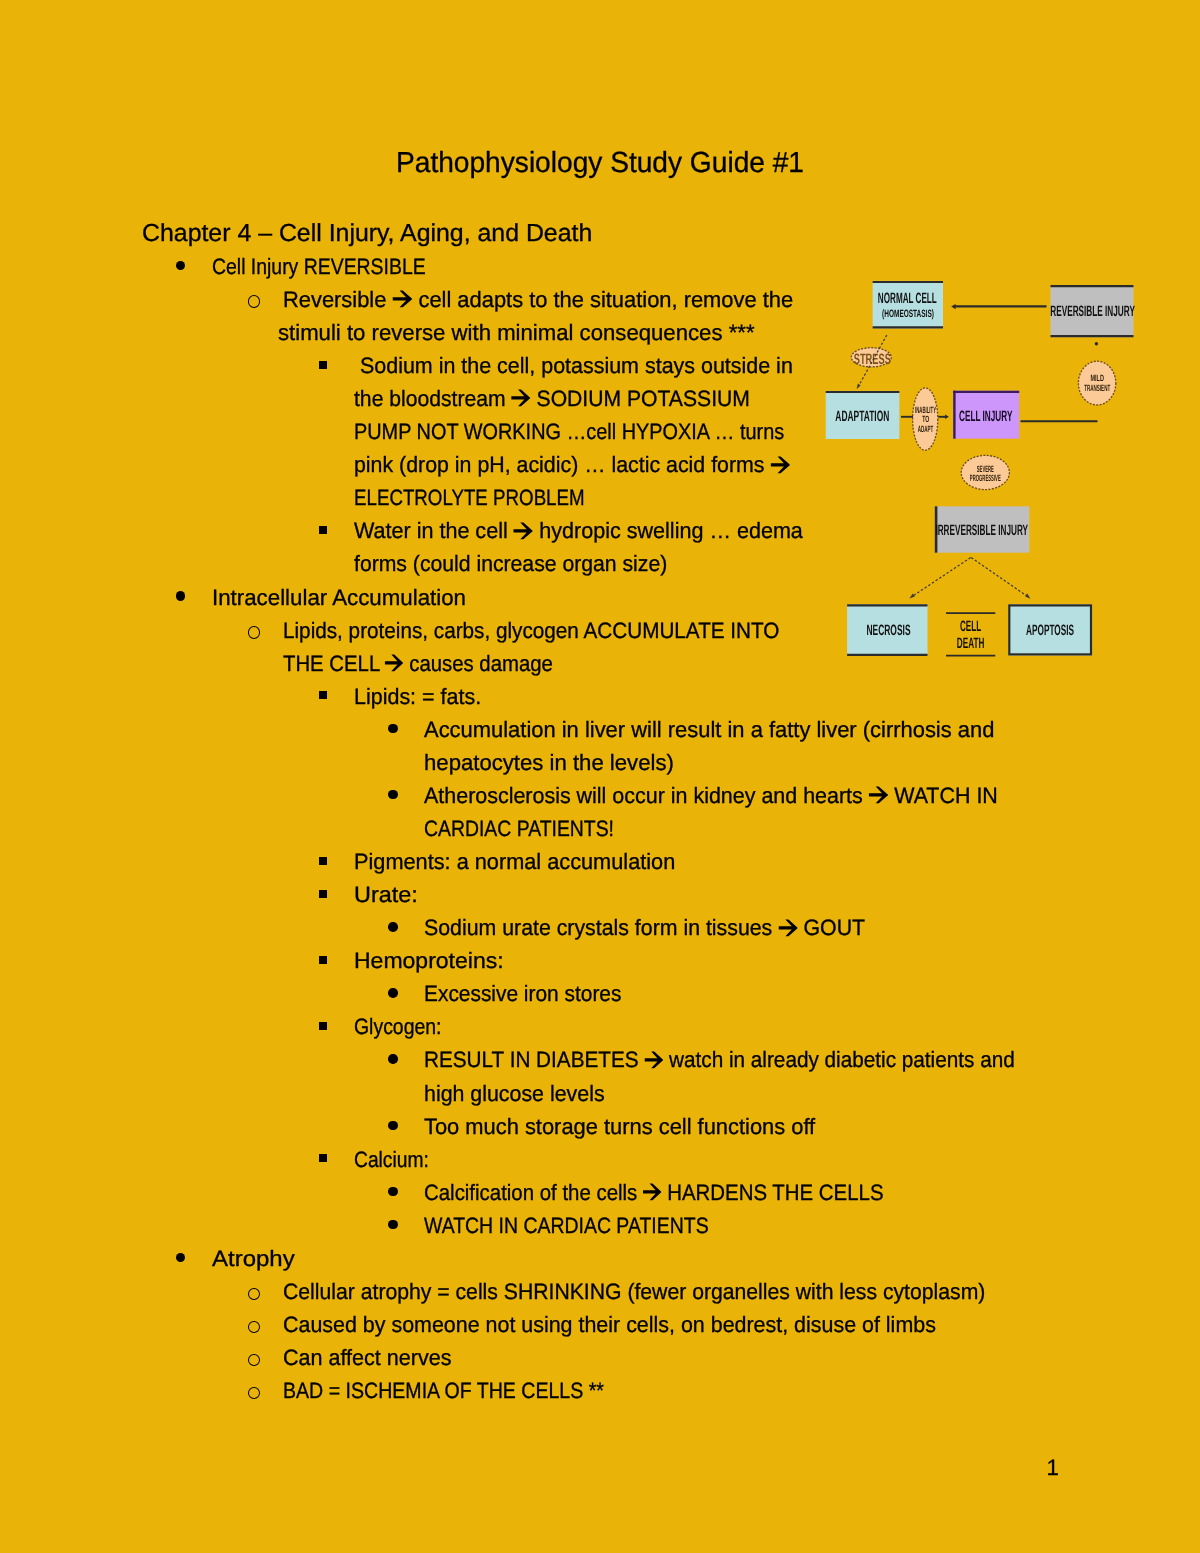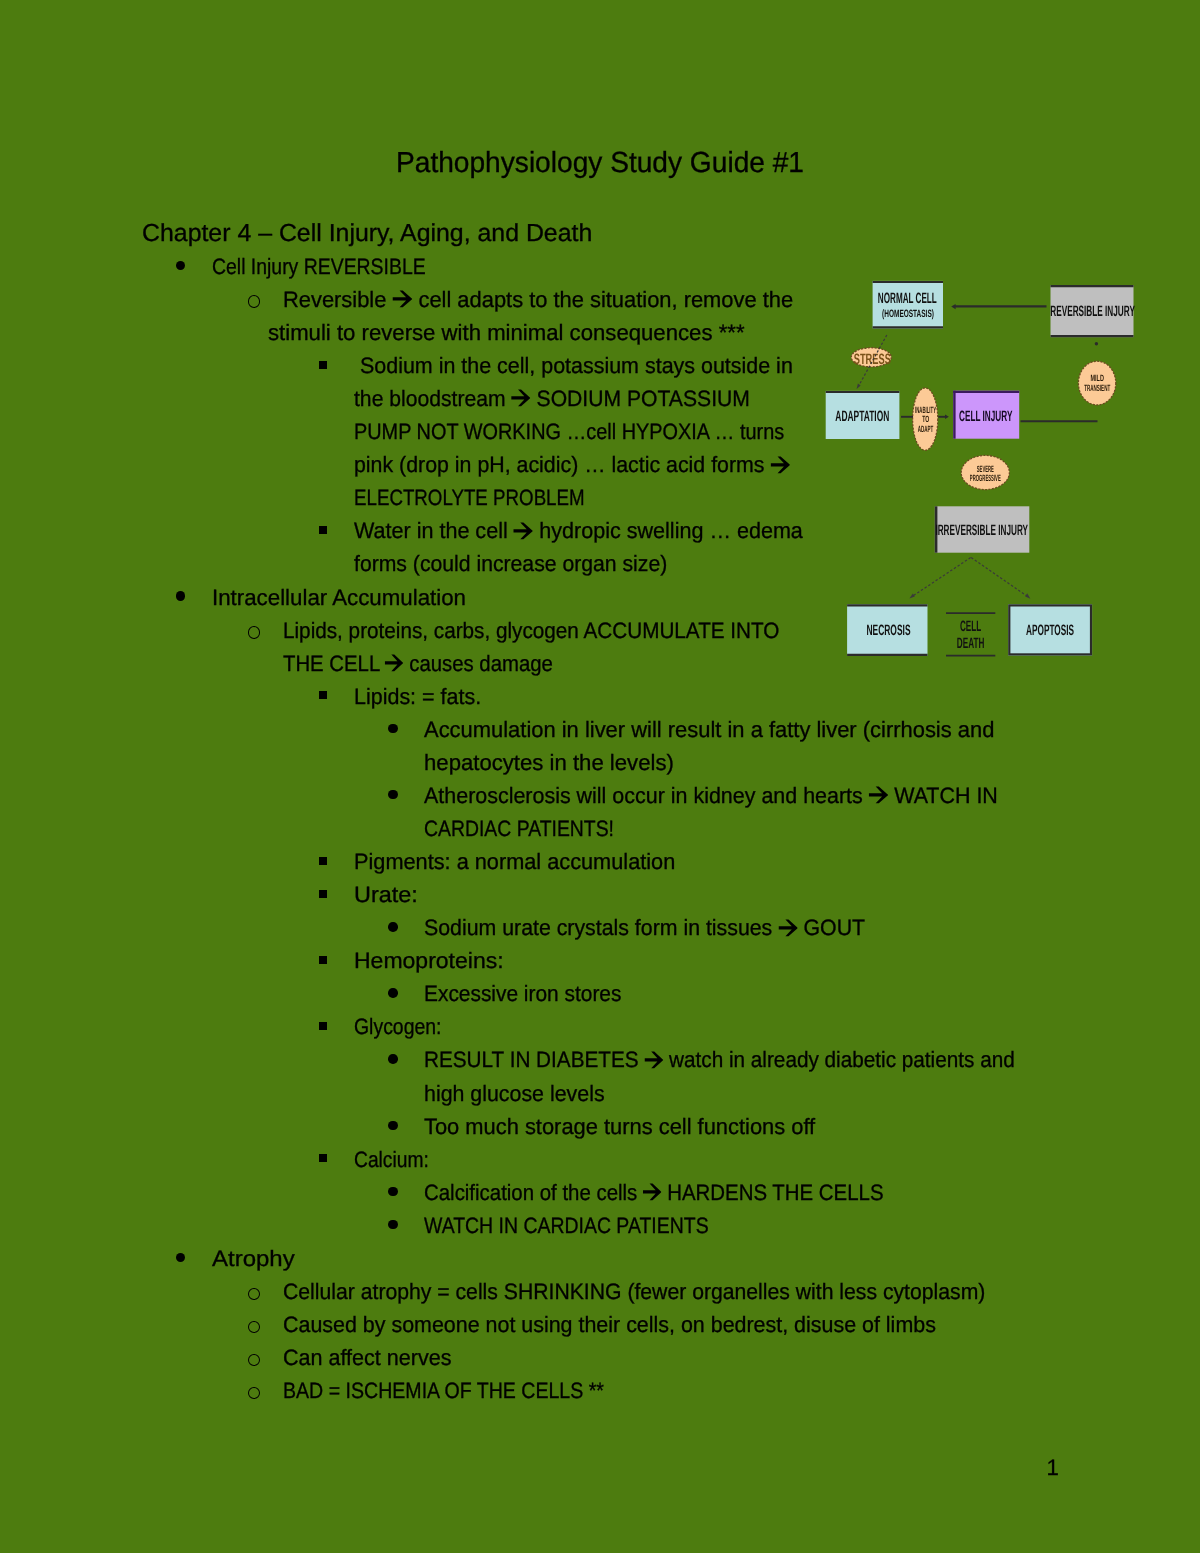--- a/index.html
+++ b/index.html
@@ -1,20 +1,20 @@
 <!DOCTYPE html>
 <html><head>
 <meta charset="utf-8">
 <title>Pathophysiology Study Guide</title>
 <style>
   html,body{margin:0;padding:0;background:#ffffff;}
   body{width:1200px;height:1553px;overflow:hidden;background:#fff;
        font-family:"Liberation Sans",sans-serif;color:#000;
        -webkit-font-smoothing:antialiased;text-rendering:geometricPrecision;}
-  .page{position:relative;width:1200px;height:1553px;background:#4d7c0f;overflow:hidden;text-align:center;}
+  .page{position:relative;width:1200px;height:1553px;background:#eab308;overflow:hidden;text-align:center;}
 
   .doc-title{position:absolute;left:395.7px;top:149.4px;font-size:29px;line-height:29px;
              white-space:nowrap;transform-origin:0 0;-webkit-text-stroke:0.32px #000;}
 
   .chapter-heading{position:absolute;left:142.0px;top:221.5px;font-size:24.6px;line-height:24px;
                    white-space:nowrap;transform-origin:0 0;-webkit-text-stroke:0.32px #000;}
 
   .ol-line{position:absolute;font-size:22.2px;line-height:24px;white-space:pre;transform-origin:0 0;
            -webkit-text-stroke:0.32px #000;}
   .ol-line > span{white-space:pre;}
@@ -42,21 +42,21 @@
 
   <div class="chapter-heading" style="transform:scaleX(1.0113);">Chapter 4 – Cell Injury, Aging, and Death</div>
 
   <div class="outline">
     <span class="bul bul-disc" style="left:175.80px;top:260.70px;"></span>
     <div class="ol-line" style="left:211.80px;top:254.80px;transform:scaleX(0.8751);"><span>Cell Injury REVERSIBLE</span></div>
     <span class="bul bul-circle" style="left:247.90px;top:295.47px;"></span>
     <div class="ol-line" style="left:282.50px;top:287.87px;transform:scaleX(0.9863);"><span>Reversible </span><span class="arw"><svg viewBox="0 0 202 182" width="20.2" height="18.2" aria-hidden="true">
             <path d="M0 73 H138 L72 6 H104 L202 89 L104 172 H72 L138 105 H0 Z" fill="currentColor"></path>
           </svg></span><span> cell adapts to the situation, remove the</span></div>
-    <div class="ol-line" style="left:268px;top:320.94px;transform:scaleX(0.9985);"><span>stimuli to reverse with minimal consequences ***</span></div>
+    <div class="ol-line" style="left:278px;top:320.94px;transform:scaleX(0.9985);"><span>stimuli to reverse with minimal consequences ***</span></div>
     <span class="bul bul-square" style="left:318.80px;top:360.71px;"></span>
     <div class="ol-line" style="left:353.80px;top:354.01px;transform:scaleX(0.9669);"><span>&nbsp;Sodium in the cell, potassium stays outside in</span></div>
     <div class="ol-line" style="left:353.80px;top:387.08px;transform:scaleX(0.9526);"><span>the bloodstream </span><span class="arw"><svg viewBox="0 0 202 182" width="20.2" height="18.2" aria-hidden="true">
             <path d="M0 73 H138 L72 6 H104 L202 89 L104 172 H72 L138 105 H0 Z" fill="currentColor"></path>
           </svg></span><span> SODIUM POTASSIUM</span></div>
     <div class="ol-line" style="left:353.80px;top:420.15px;transform:scaleX(0.8962);"><span>PUMP NOT WORKING …cell HYPOXIA … turns</span></div>
     <div class="ol-line" style="left:353.80px;top:453.22px;transform:scaleX(0.9622);"><span>pink (drop in pH, acidic) … lactic acid forms </span><span class="arw"><svg viewBox="0 0 202 182" width="20.2" height="18.2" aria-hidden="true">
             <path d="M0 73 H138 L72 6 H104 L202 89 L104 172 H72 L138 105 H0 Z" fill="currentColor"></path>
           </svg></span></div>
     <div class="ol-line" style="left:353.80px;top:486.29px;transform:scaleX(0.8438);"><span>ELECTROLYTE PROBLEM</span></div>

